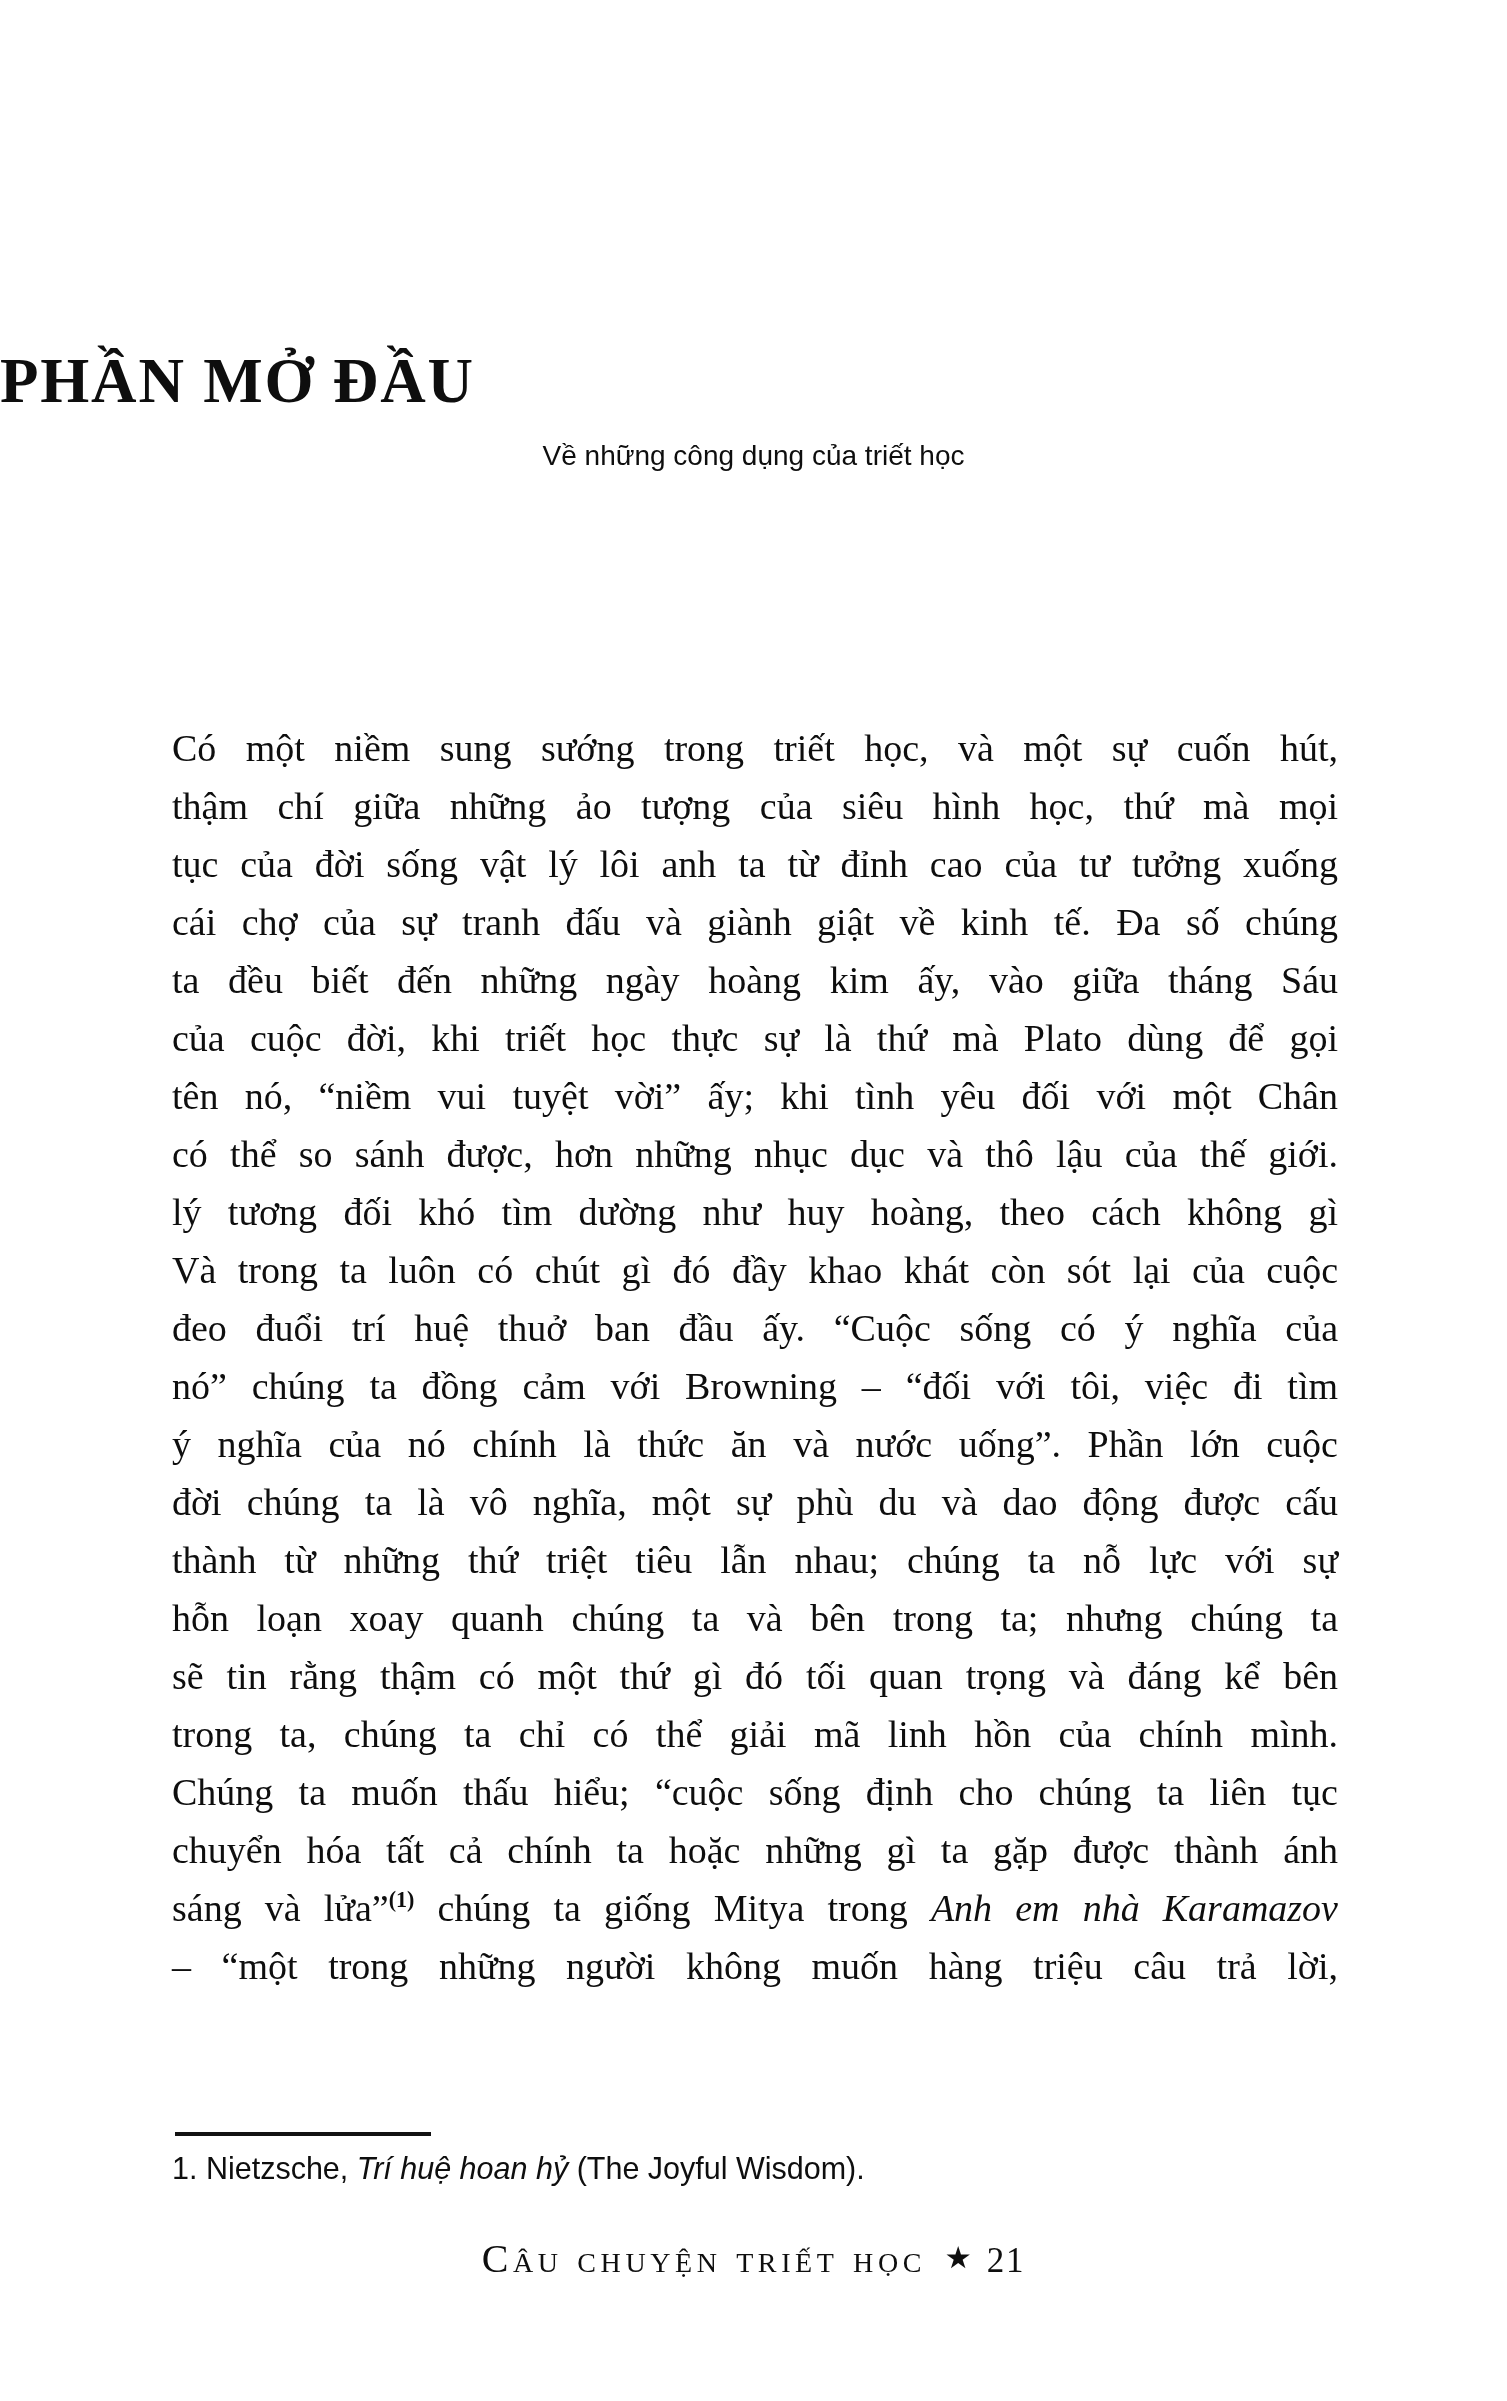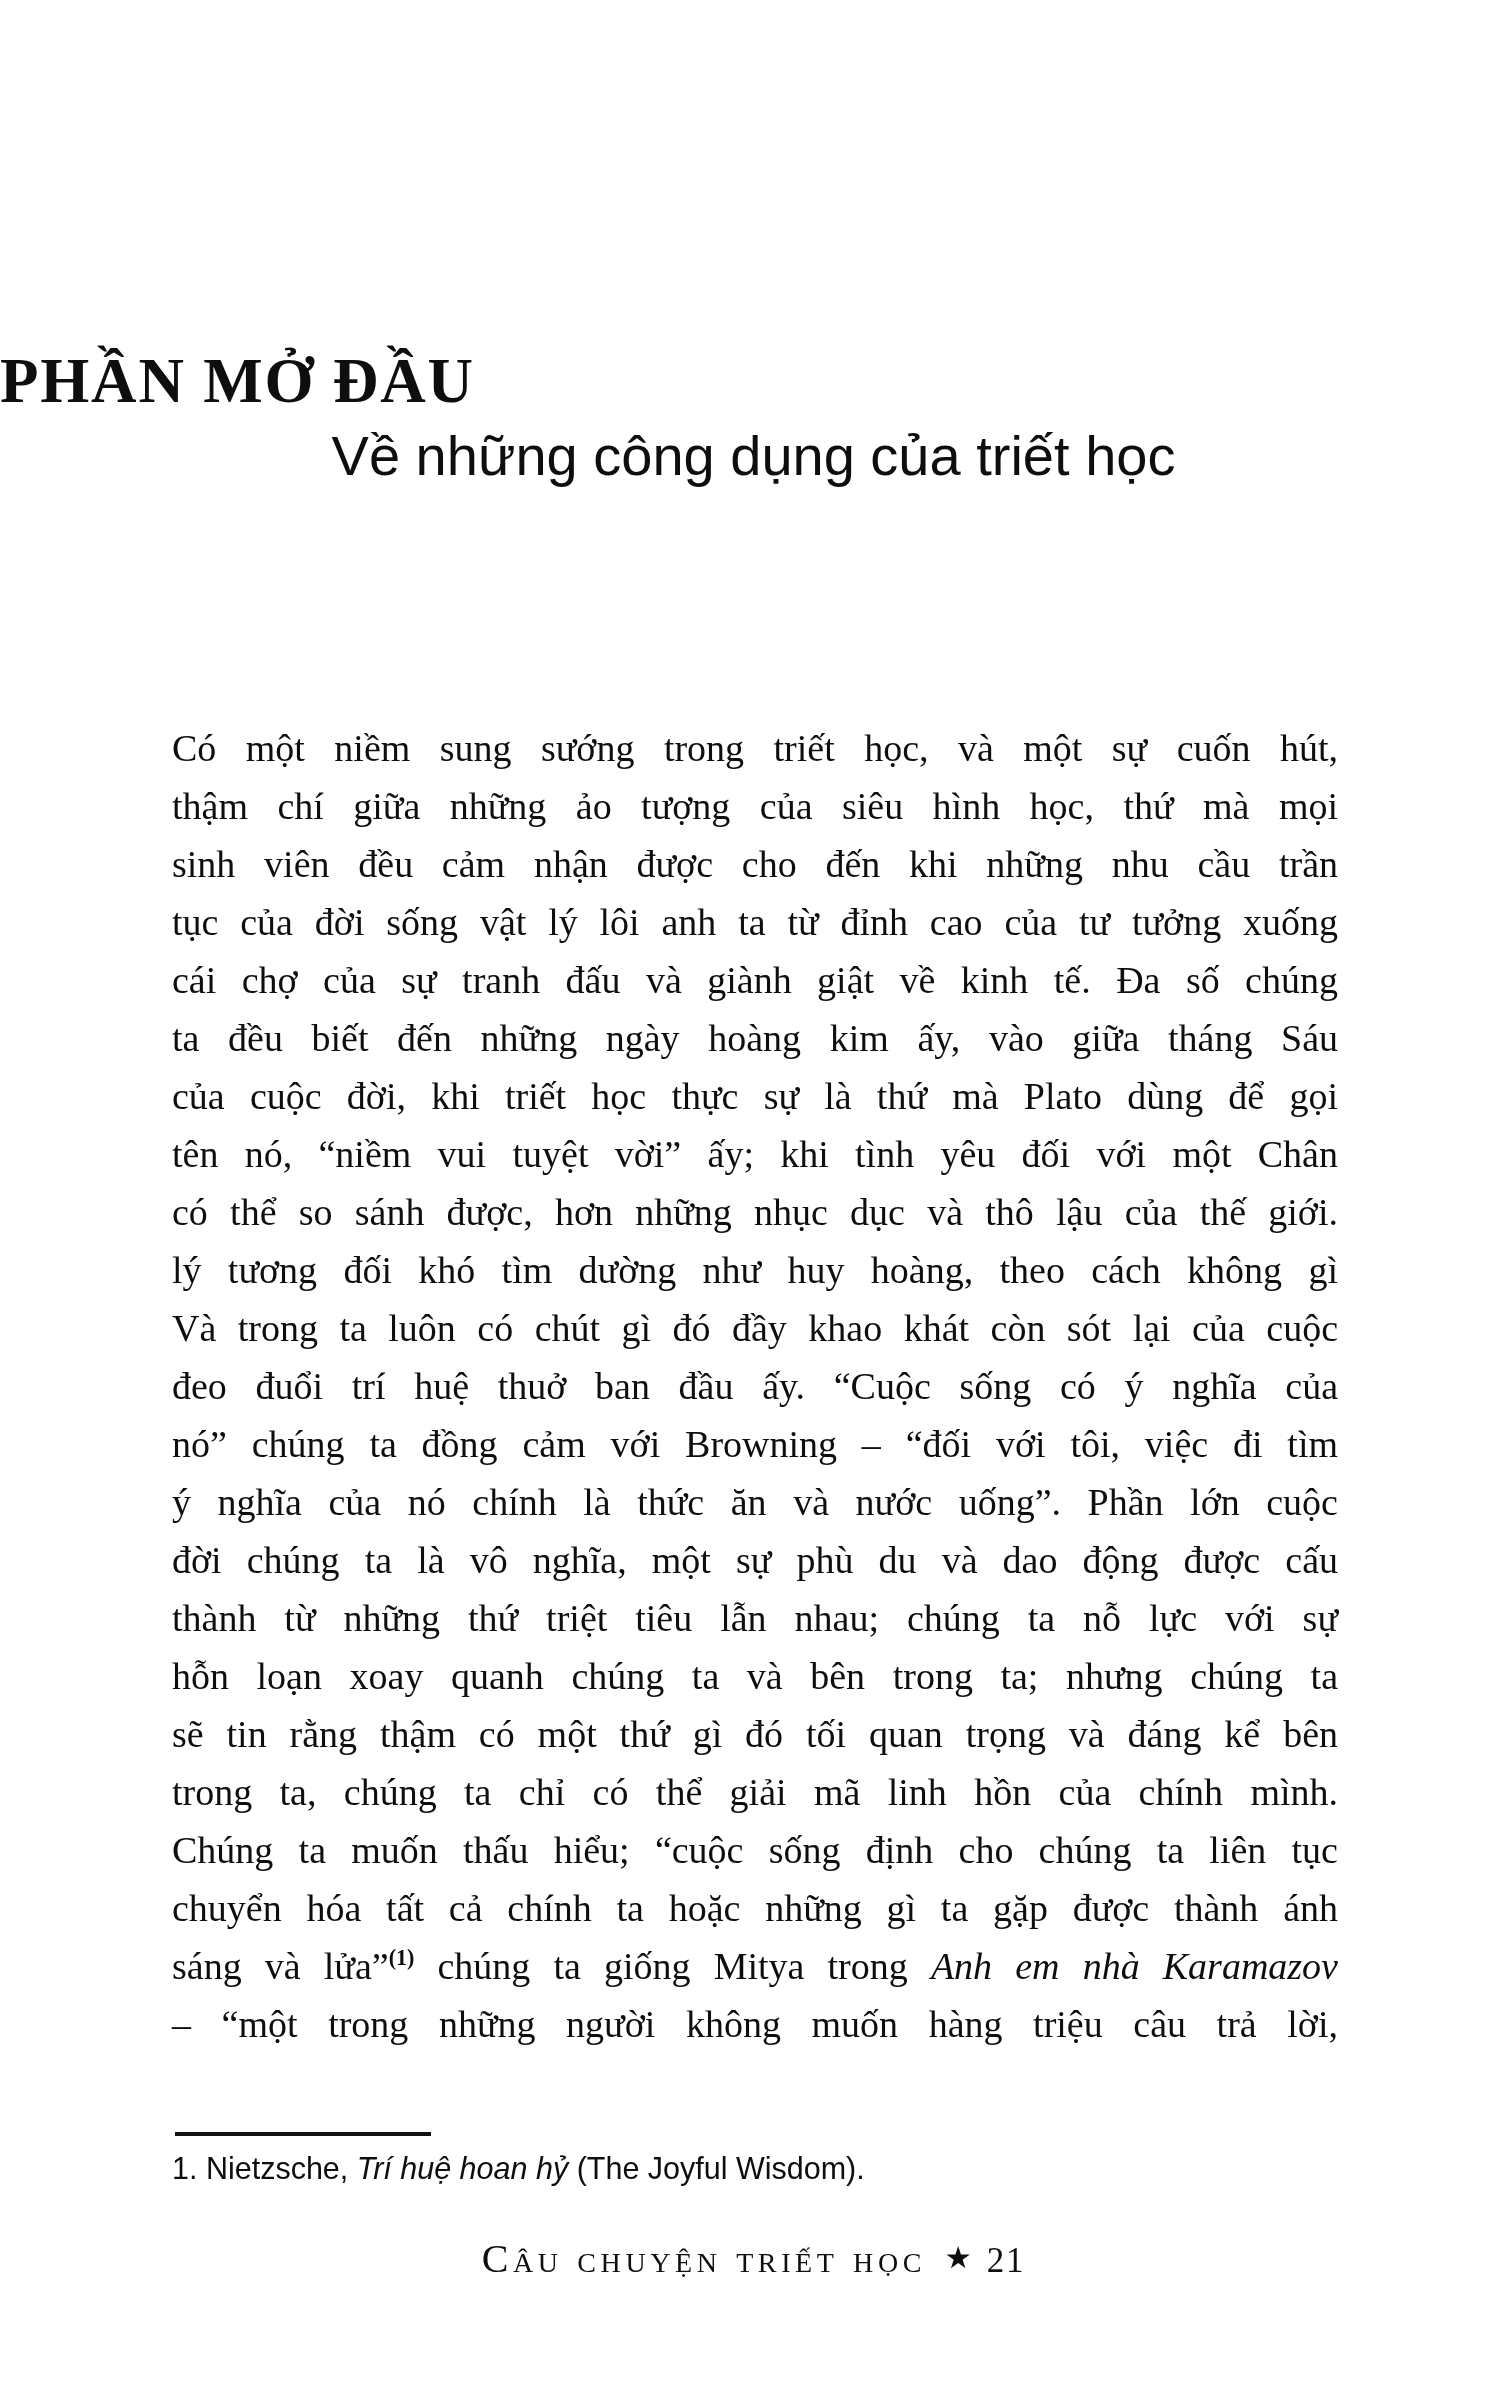--- a/index.html
+++ b/index.html
@@ -28,21 +28,21 @@
     line-height: 83px;
   }
   .section-subtitle {
     position: absolute;
     top: 427px;
     left: 0;
     width: 100%;
     text-align: center;
     font-family: "Liberation Sans", sans-serif;
     font-weight: 400;
-    font-size: 56px;
+    font-size: 28px;
     line-height: 57px;
   }
   .body-block {
     position: absolute;
     left: 172px;
     top: 719px;
     width: 1166px;
     font-family: "Liberation Serif", serif;
     font-size: 38px;
   }
@@ -109,21 +109,20 @@
 
 <div class="page">
 
   <div class="section-title">PHẦN MỞ ĐẦU</div>
 
   <div class="section-subtitle">Về những công dụng của triết học</div>
 
   <div class="body-block">
       <div class="body-line"><span>Có một niềm sung sướng trong triết học, và một sự cuốn hút,</span></div>
       <div class="body-line"><span>thậm chí giữa những ảo tượng của siêu hình học, thứ mà mọi</span></div>
-      <div class="body-line"><span>sinh viên đều cảm nhận được cho đến khi những nhu cầu trần</span></div>
       <div class="body-line"><span>tục của đời sống vật lý lôi anh ta từ đỉnh cao của tư tưởng xuống</span></div>
       <div class="body-line"><span>cái chợ của sự tranh đấu và giành giật về kinh tế. Đa số chúng</span></div>
       <div class="body-line"><span>ta đều biết đến những ngày hoàng kim ấy, vào giữa tháng Sáu</span></div>
       <div class="body-line"><span>của cuộc đời, khi triết học thực sự là thứ mà Plato dùng để gọi</span></div>
       <div class="body-line"><span>tên nó, “niềm vui tuyệt vời” ấy; khi tình yêu đối với một Chân</span></div>
       <div class="body-line"><span>có thể so sánh được, hơn những nhục dục và thô lậu của thế giới.</span></div>
       <div class="body-line"><span>lý tương đối khó tìm dường như huy hoàng, theo cách không gì</span></div>
       <div class="body-line"><span>Và trong ta luôn có chút gì đó đầy khao khát còn sót lại của cuộc</span></div>
       <div class="body-line"><span>đeo đuổi trí huệ thuở ban đầu ấy. “Cuộc sống có ý nghĩa của</span></div>
       <div class="body-line"><span>nó” chúng ta đồng cảm với Browning – “đối với tôi, việc đi tìm</span></div>

